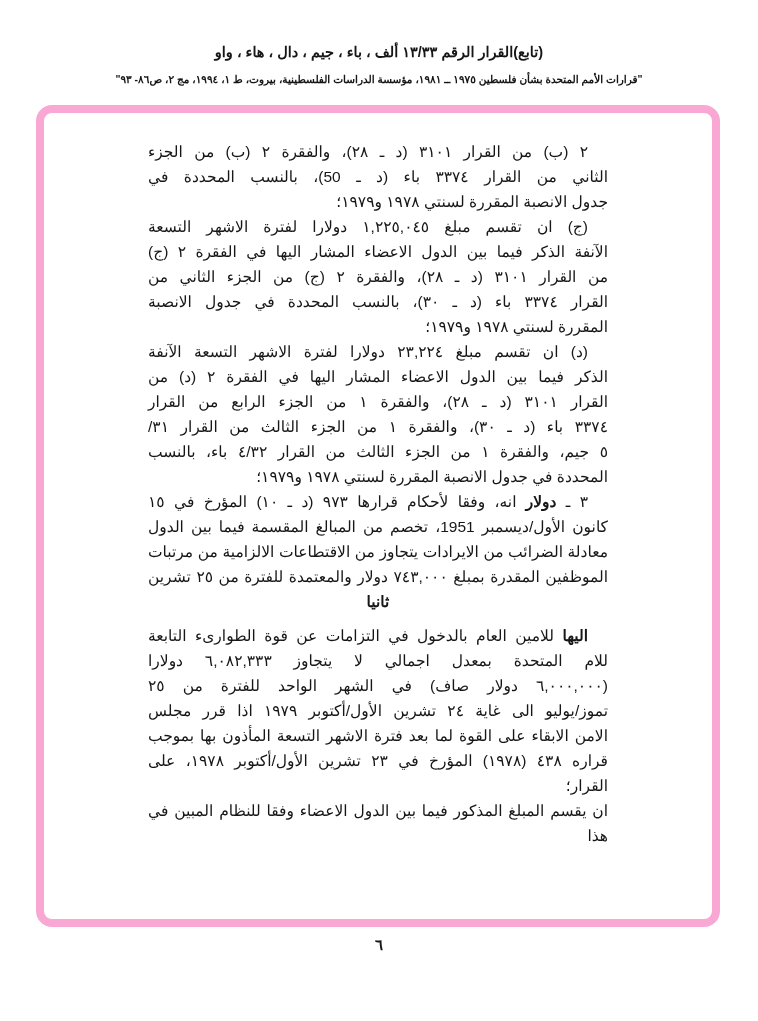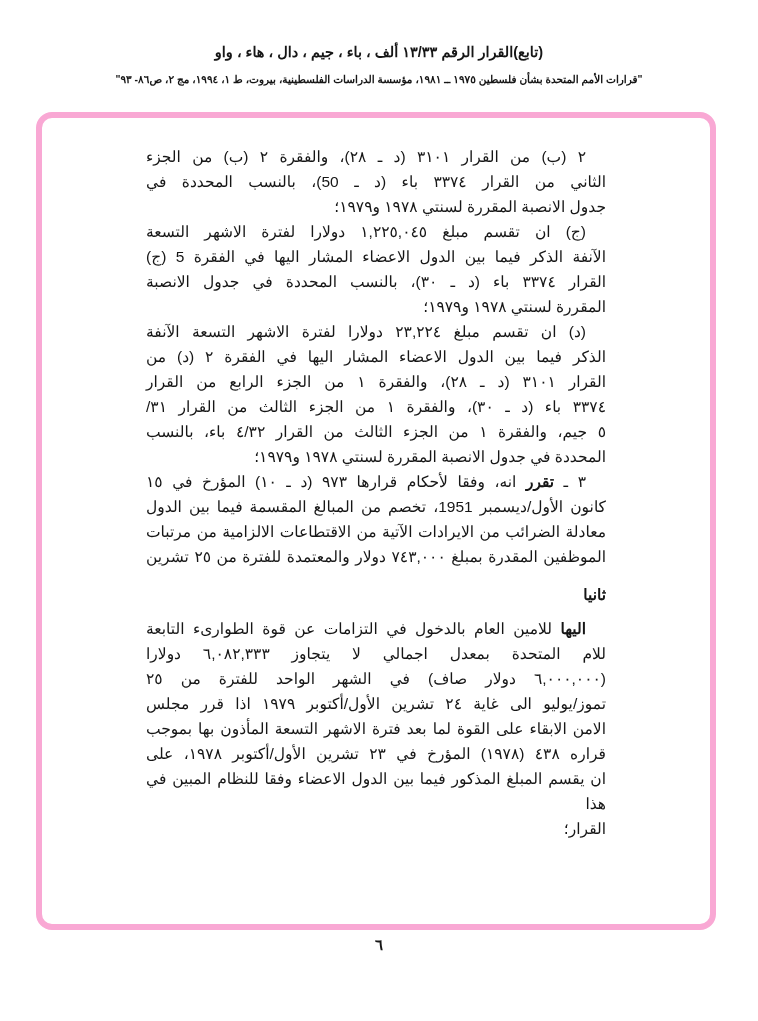--- a/index.html
+++ b/index.html
@@ -10,44 +10,44 @@
     font-family:Liberation Sans, sans-serif;
     color:#161616;
     overflow:hidden;
   }
   .header { position:absolute; top:44px; left:0; right:0; text-align:center; direction:rtl; }
   .header-title { font-weight:bold; font-size:14.5px; letter-spacing:0.2px; }
   .header-source { font-weight:bold; font-size:10.5px; margin-top:13px; }
 
   .frame {
     position:absolute;
-    left:36px; top:112px;
+    left:36px; top:105px;
     width:668px; height:806px;
-    border:6px solid #f9a8d4;
+    border:8px solid #f9a8d4;
     border-radius:16px;
     background:#ffffff;
   }
   .column {
     width:460px;
     margin:26px auto 0 auto;
     direction:rtl;
     font-size:15.5px;
     line-height:25px;
   }
   .line {
     text-align:justify;
     text-align-last:justify;
   }
   .line.last { text-align:justify; text-align-last:right; }
   .line.indent { padding-right:20px; }
   .b { font-weight:bold; }
   .section-heading {
-    text-align:right;
+    text-align:center;
     font-weight:bold;
-    margin:13px 0 9px 0;
+    margin:0 0 9px 0;
   }
   .page-num {
     position:absolute;
     top:936px; left:0; right:0;
     text-align:center;
     font-weight:bold;
     font-size:15px;
   }
 </style>
 </head>
@@ -61,45 +61,46 @@
   </div>
 
   <div class="frame">
     <div class="column">
 
       <div class="line indent">٢ (ب) من القرار ٣١٠١ (د ـ ٢٨)، والفقرة ٢ (ب) من الجزء</div>
       <div class="line">الثاني من القرار ٣٣٧٤ باء (د ـ 50)، بالنسب المحددة في</div>
       <div class="line last">جدول الانصبة المقررة لسنتي ١٩٧٨ و١٩٧٩؛</div>
 
       <div class="line indent">(ج) ان تقسم مبلغ ١,٢٢٥,٠٤٥ دولارا لفترة الاشهر التسعة</div>
-      <div class="line">الآنفة الذكر فيما بين الدول الاعضاء المشار اليها في الفقرة 5 (ج)</div>
+      <div class="line">الآنفة الذكر فيما بين الدول الاعضاء المشار اليها في الفقرة ٢ (ج)</div>
+      <div class="line">من القرار ٣١٠١ (د ـ ٢٨)، والفقرة ٢ (ج) من الجزء الثاني من</div>
       <div class="line">القرار ٣٣٧٤ باء (د ـ ٣٠)، بالنسب المحددة في جدول الانصبة</div>
       <div class="line last">المقررة لسنتي ١٩٧٨ و١٩٧٩؛</div>
 
       <div class="line indent">(د) ان تقسم مبلغ ٢٣,٢٢٤ دولارا لفترة الاشهر التسعة الآنفة</div>
       <div class="line">الذكر فيما بين الدول الاعضاء المشار اليها في الفقرة ٢ (د) من</div>
       <div class="line">القرار ٣١٠١ (د ـ ٢٨)، والفقرة ١ من الجزء الرابع من القرار</div>
       <div class="line">٣٣٧٤ باء (د ـ ٣٠)، والفقرة ١ من الجزء الثالث من القرار ٣١/</div>
       <div class="line">٥ جيم، والفقرة ١ من الجزء الثالث من القرار ٤/٣٢ باء، بالنسب</div>
       <div class="line last">المحددة في جدول الانصبة المقررة لسنتي ١٩٧٨ و١٩٧٩؛</div>
 
-      <div class="line indent"><span>٣ ـ </span><span class="b">تقرر</span><span> انه، وفقا لأحكام قرارها ٩٧٣ (د ـ ١٠) المؤرخ في ١٥</span></div>
+      <div class="line indent"><span>٣ ـ </span><span class="b">دولار</span><span> انه، وفقا لأحكام قرارها ٩٧٣ (د ـ ١٠) المؤرخ في ١٥</span></div>
       <div class="line">كانون الأول/ديسمبر 1951، تخصم من المبالغ المقسمة فيما بين الدول</div>
-      <div class="line">معادلة الضرائب من الايرادات الآتية من الاقتطاعات الالزامية من مرتبات</div>
+      <div class="line">معادلة الضرائب من الايرادات يتجاوز من الاقتطاعات الالزامية من مرتبات</div>
       <div class="line">الموظفين المقدرة بمبلغ ٧٤٣,٠٠٠ دولار والمعتمدة للفترة من ٢٥ تشرين</div>
 
       <div class="section-heading">ثانيا</div>
 
       <div class="line indent"><span class="b">اليها</span><span> للامين العام بالدخول في التزامات عن قوة الطوارىء التابعة</span></div>
       <div class="line">للام المتحدة بمعدل اجمالي لا يتجاوز ٦,٠٨٢,٣٣٣ دولارا</div>
       <div class="line">(٦,٠٠٠,٠٠٠ دولار صاف) في الشهر الواحد للفترة من ٢٥</div>
       <div class="line">تموز/يوليو الى غاية ٢٤ تشرين الأول/أكتوبر ١٩٧٩ اذا قرر مجلس</div>
       <div class="line">الامن الابقاء على القوة لما بعد فترة الاشهر التسعة المأذون بها بموجب</div>
       <div class="line">قراره ٤٣٨ (١٩٧٨) المؤرخ في ٢٣ تشرين الأول/أكتوبر ١٩٧٨، على</div>
+      <div class="line last">القرار؛</div>
       <div class="line">ان يقسم المبلغ المذكور فيما بين الدول الاعضاء وفقا للنظام المبين في هذا</div>
-      <div class="line last">القرار؛</div>
 
     </div>
   </div>
 
   <div class="page-num">٦</div>
 
 </div>
 
 </body></html>

